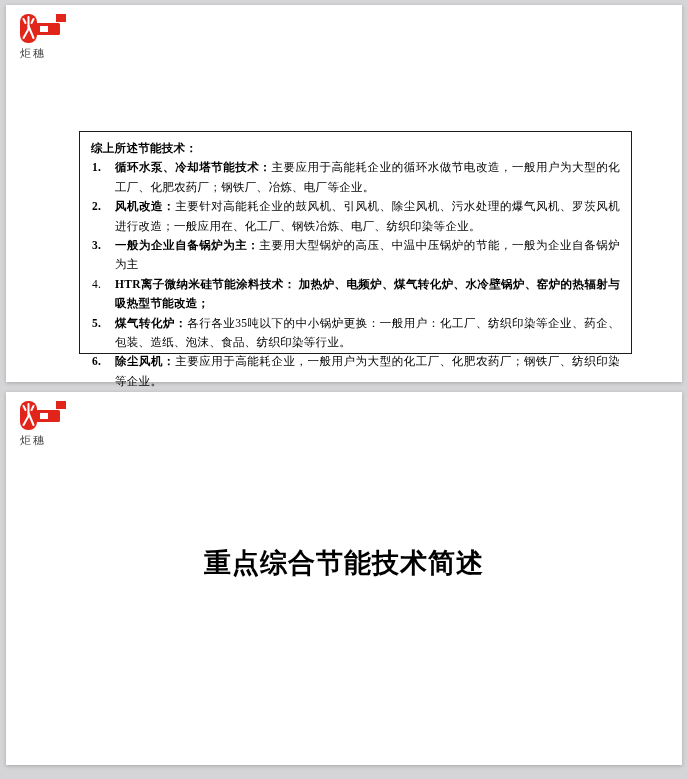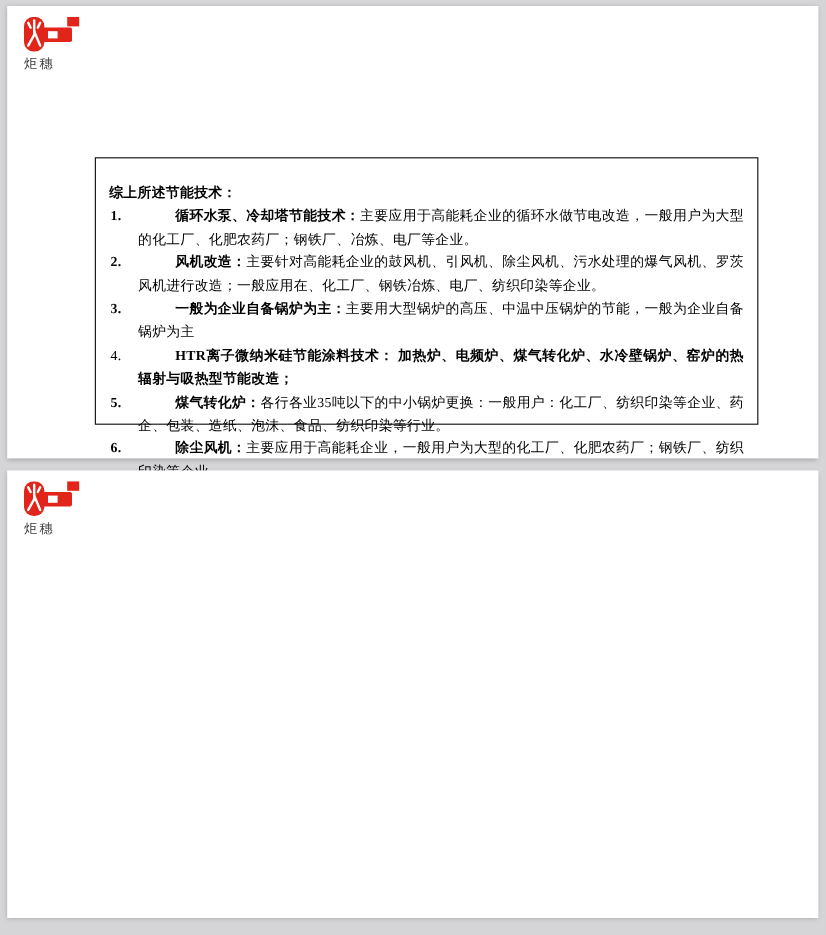--- a/index.html
+++ b/index.html
@@ -46,42 +46,42 @@
     white-space: nowrap;
   }
 
   .content-box {
     position: absolute;
     top: 126px;
     left: 73px;
     width: 553px;
     height: 223px;
     border: 1.5px solid #1c1c1c;
-    padding: 20px 11px 0 11px;
+    padding: 7px 11px 0 11px;
     font-size: 11.5px;
     line-height: 19.4px;
   }
   .box-header {
     font-weight: bold;
     letter-spacing: 0.3px;
   }
   .item {
     position: relative;
     padding-left: 24px;
     text-align: justify;
     text-justify: inter-ideograph;
     letter-spacing: 0.3px;
   }
   .item .num {
     position: absolute;
     left: 1px;
     top: 0;
     font-weight: bold;
   }
-  .item .lead { font-weight: bold; margin-left: 31px; }
+  .item .lead { font-weight: bold; }
   .item .body { font-weight: normal; }
   .item.n4 .num  { font-weight: normal; }
   .item.n4 .lead { font-weight: bold; }
   .item.n4 .body { font-weight: bold; }
 
   .slide2-title {
     position: absolute;
     top: 153px;
     left: 0;
     width: 100%;
@@ -163,13 +163,14 @@
           <path d="M13.5 5 L11.5 9"></path>
         </g>
         <rect x="16" y="9" width="24" height="12" rx="1.5" fill="#e1251b"></rect>
         <rect x="20" y="12" width="8" height="6" fill="#ffffff"></rect>
         <rect x="36" y="0" width="10" height="8" fill="#e1251b"></rect>
       </svg>
     </span>
     <div class="logo-text">炬穗</div>
   </div>
 
+  <div class="slide2-title">重点综合节能技术简述</div>
 </div>
 
 </body></html>

